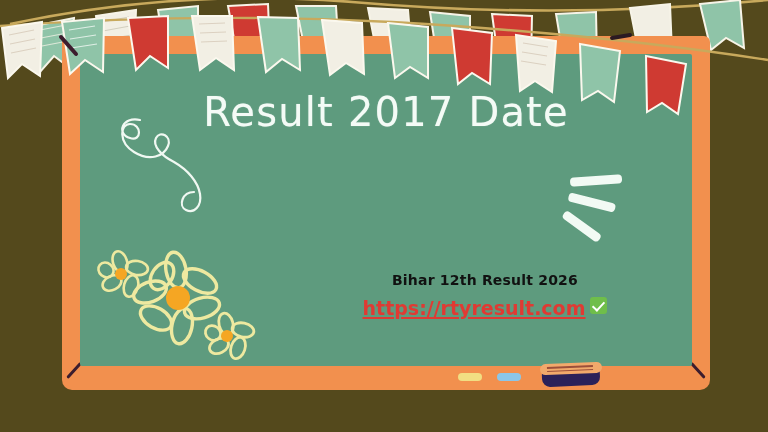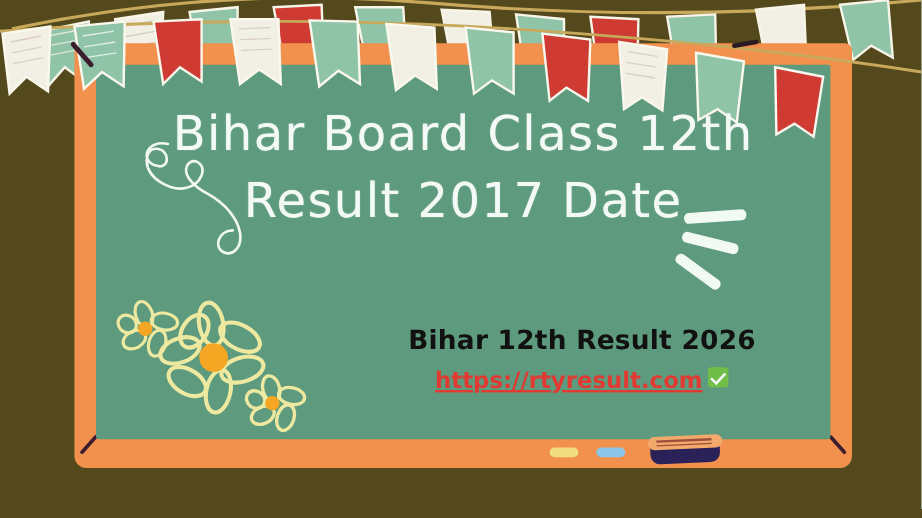--- a/index.html
+++ b/index.html
@@ -80,21 +80,21 @@
   
   .info-block {
     position: absolute;
     left: 330px;
     top: 272px;
     width: 310px;
     text-align: center;
   }
   .info-heading {
     font-family: "DejaVu Sans", sans-serif;
-    font-size: 22px;
+    font-size: 14px;
     font-weight: bold;
     color: #111111;
     letter-spacing: .2px;
     white-space: nowrap;
   }
   .info-url-row {
     margin-top: 9px;
     display: flex;
     align-items: flex-start;
     justify-content: center;
@@ -268,21 +268,20 @@
 
   <svg class="swirl" width="110" height="120" viewBox="0 0 110 120">
     <path d="M28 12 C 10 8, 4 26, 18 30 C 30 34, 30 16, 18 16
              C 8 16, 6 34, 22 44 C 38 54, 52 48, 56 38
              C 60 28, 48 22, 44 30 C 40 38, 50 48, 62 54
              C 76 62, 86 74, 88 86 C 90 98, 82 106, 74 102
              C 66 98, 70 84, 82 84" stroke="#F0F8F2" stroke-width="2.2" fill="none" stroke-linecap="round"></path>
   </svg>
 
   <div class="title-wrap">
-    <div class="title-line">Bihar Board Class 12th</div>
     <div class="title-line">Result 2017 Date</div>
   </div>
 
   <svg class="dashes" width="70" height="80" viewBox="0 0 70 80">
     <g fill="#F2FAF4">
       <rect x="4" y="4" width="52" height="9" rx="4" transform="rotate(-4 30 8)"></rect>
       <rect x="2" y="26" width="48" height="9" rx="4" transform="rotate(14 26 30)"></rect>
       <rect x="-6" y="50" width="44" height="9" rx="4" transform="rotate(36 16 54)"></rect>
     </g>
   </svg>

